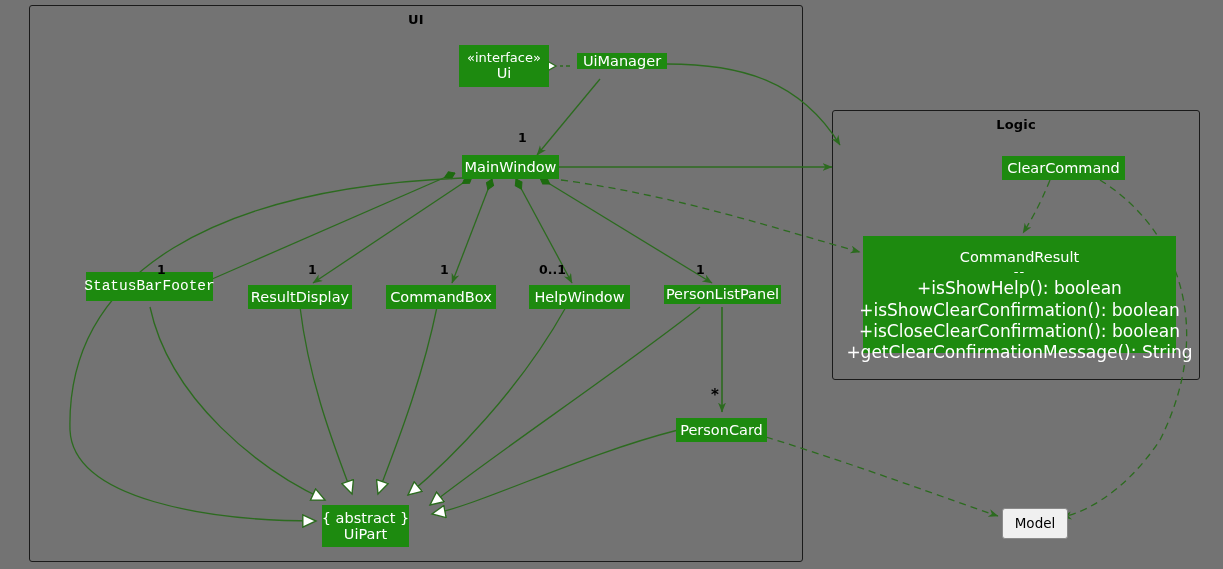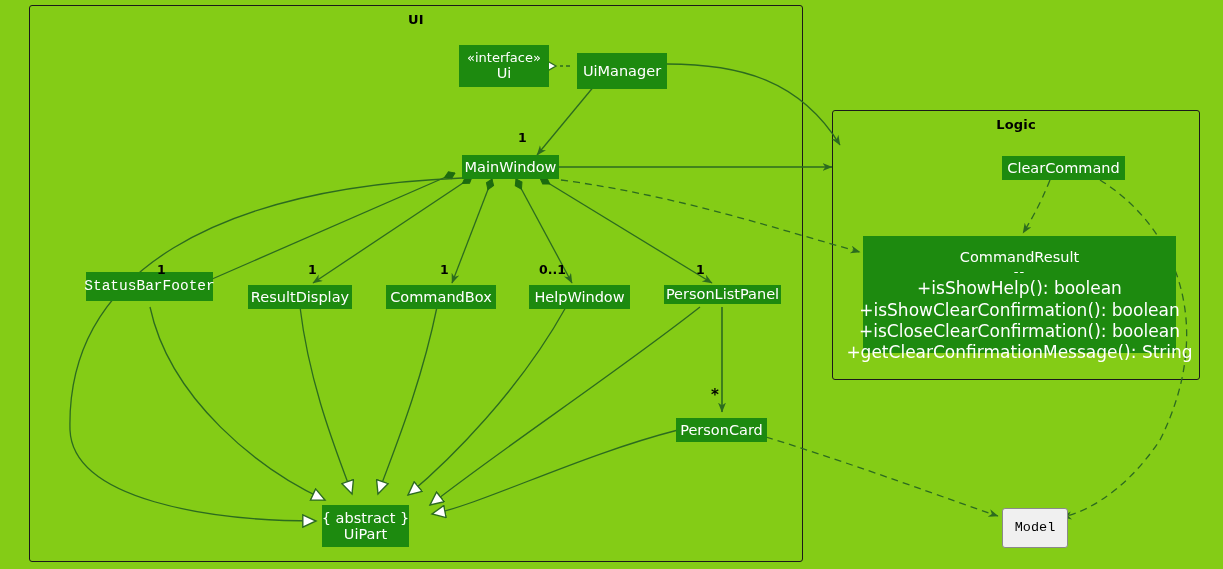--- a/index.html
+++ b/index.html
@@ -7,21 +7,21 @@
     padding: 0;
     background: #ffffff;
   }
   body {
     font-family: "DejaVu Sans", sans-serif;
   }
   #canvas {
     position: relative;
     width: 1223px;
     height: 569px;
-    background: #84cc16;
+    background: #737373;
     overflow: hidden;
   }
   svg.layer {
     position: absolute;
     left: 0;
     top: 0;
     width: 1223px;
     height: 569px;
     pointer-events: none;
   }
@@ -167,21 +167,21 @@
       <path d="M1100,180 C1180,230 1215,330 1160,440 C1120,500 1075,515 1062,517" stroke-dasharray="7,5" marker-end="url(#arrowOpenD)"></path>
 
     </g>
   </svg>
 
   <div class="node" style="left:459px; top:45px; width:90px; height:42px;">
     <span class="stereo">«interface»</span>
     <span>Ui</span>
   </div>
 
-  <div class="node" style="left:577px; top:53px; width:90px; height:36px;">
+  <div class="node" style="left:577px; top:53px; width:90px; height:16px;">
     <span>UiManager</span>
   </div>
 
   <div class="node" style="left:462px; top:155px; width:97px; height:24px;">
     <span>MainWindow</span>
   </div>
 
   <div class="node" style="left:86px; top:272px; width:127px; height:29px;font-family:Liberation Mono, monospace;">
     <span>StatusBarFooter</span>
   </div>
@@ -217,21 +217,21 @@
 
   <div class="node" style="left:863px; top:236px; width:313px; height:117px; justify-content:flex-start; padding-top:13px;">
     <span>CommandResult</span>
     <span class="sep">--</span>
     <span class="mline">+isShowHelp(): boolean</span>
     <span class="mline">+isShowClearConfirmation(): boolean</span>
     <span class="mline">+isCloseClearConfirmation(): boolean</span>
     <span class="mline">+getClearConfirmationMessage(): String</span>
   </div>
 
-  <div class="node plain" style="left:1002px; top:508px; width:66px; height:40px;font-family:Liberation Mono, monospace;">
+  <div class="node plain" style="left:1002px; top:508px; width:66px; height:31px;">
     <span>Model</span>
   </div>
 
   <div class="mult" style="left:518px; top:130px;">1</div>
 
   <div class="mult" style="left:157px; top:262px;">1</div>
 
   <div class="mult" style="left:308px; top:262px;">1</div>
 
   <div class="mult" style="left:440px; top:262px;">1</div>

